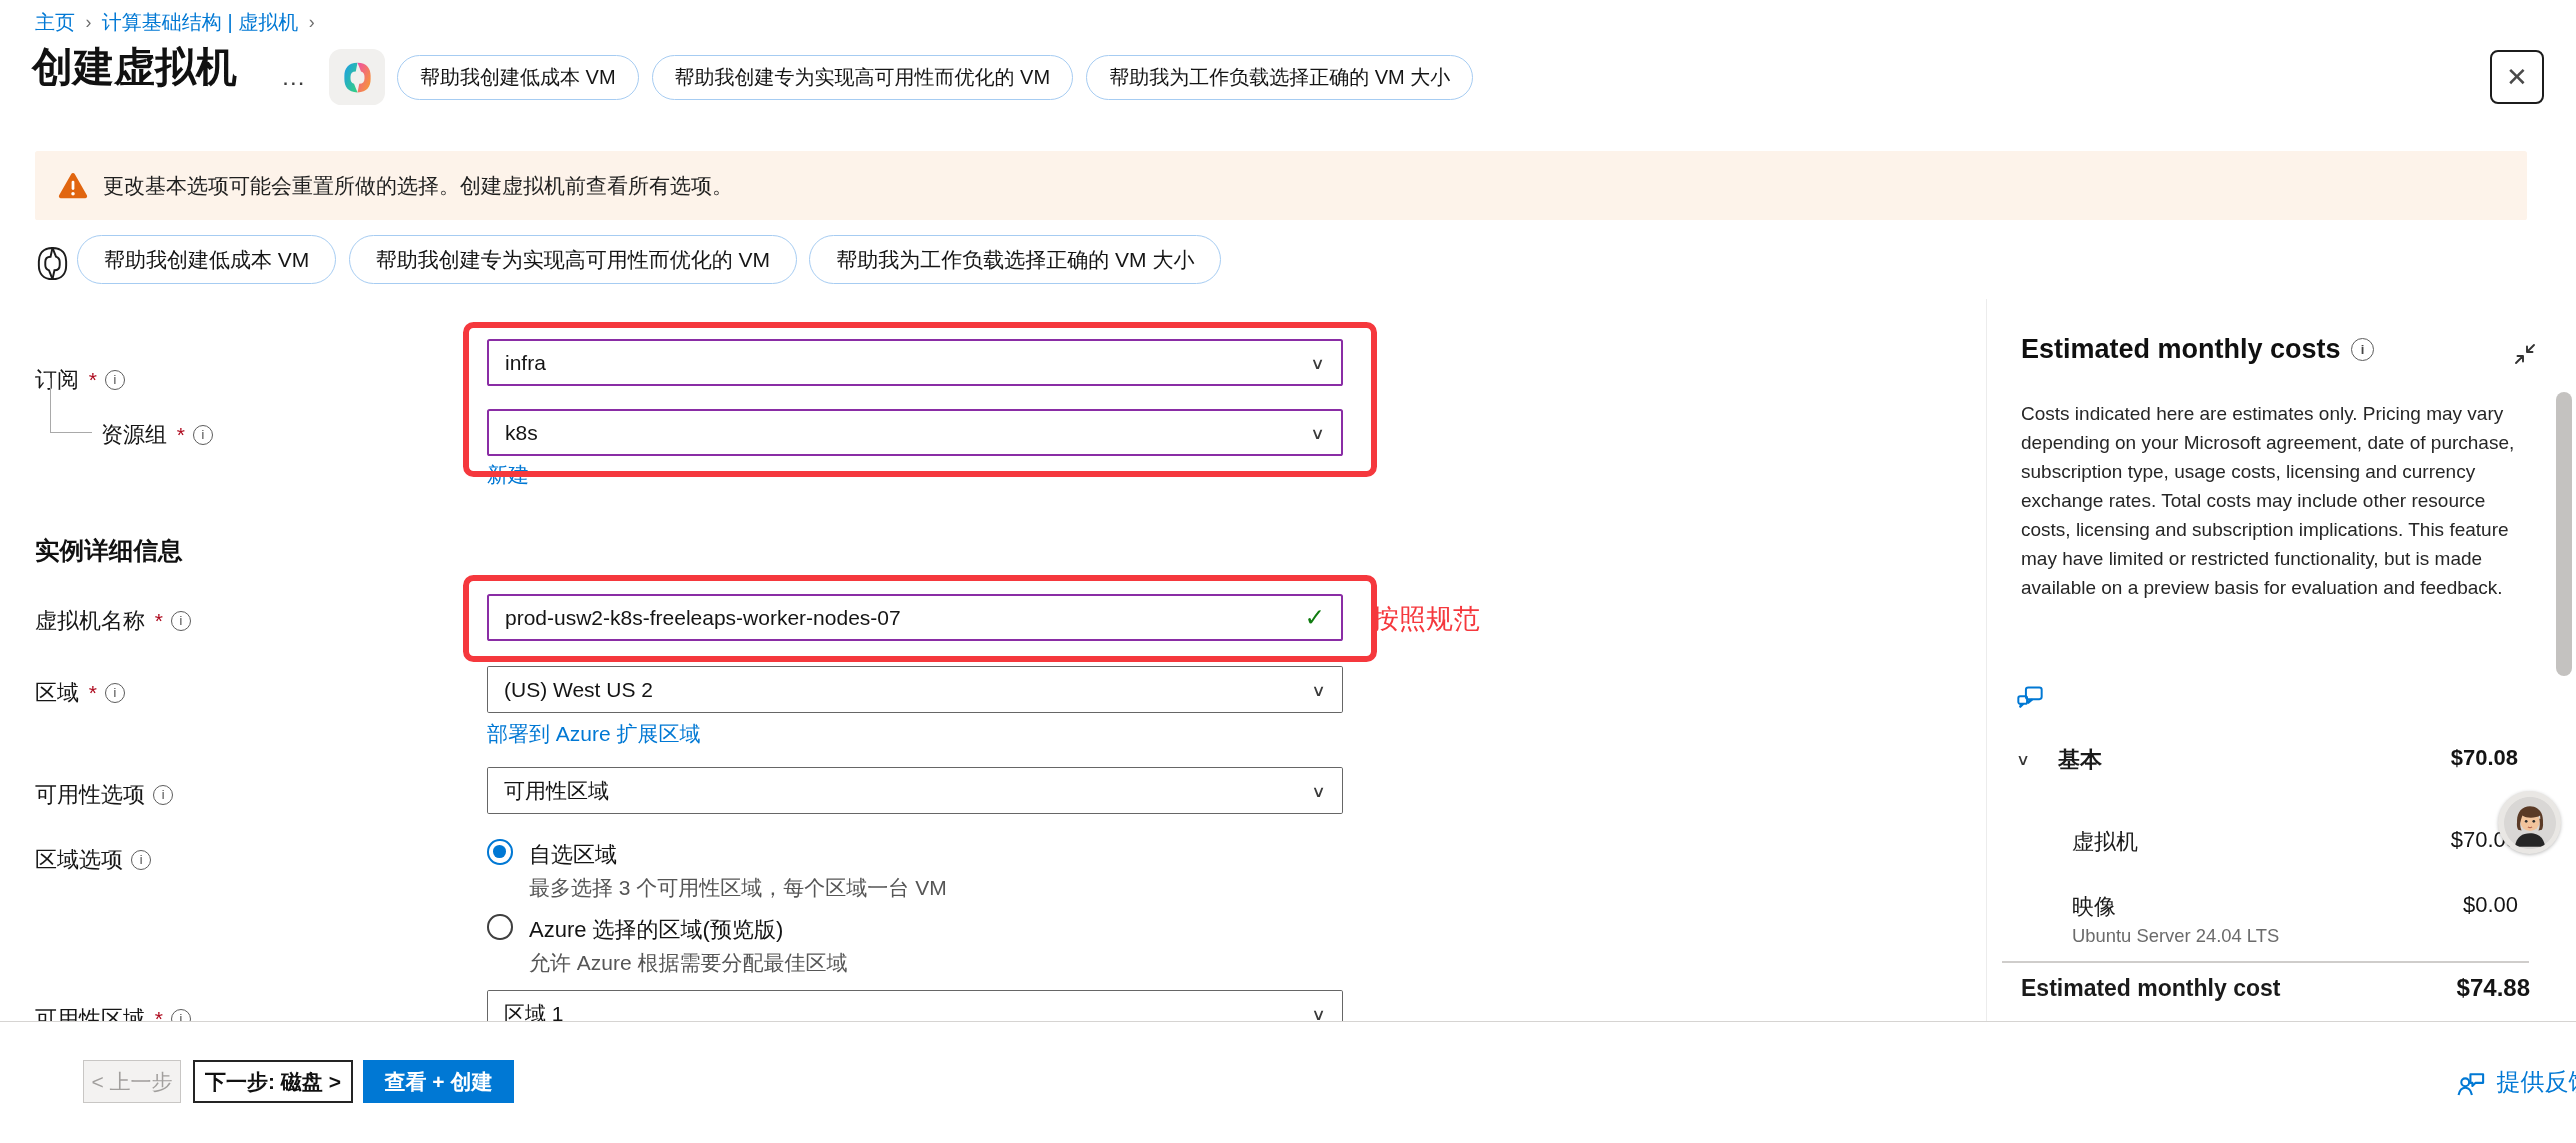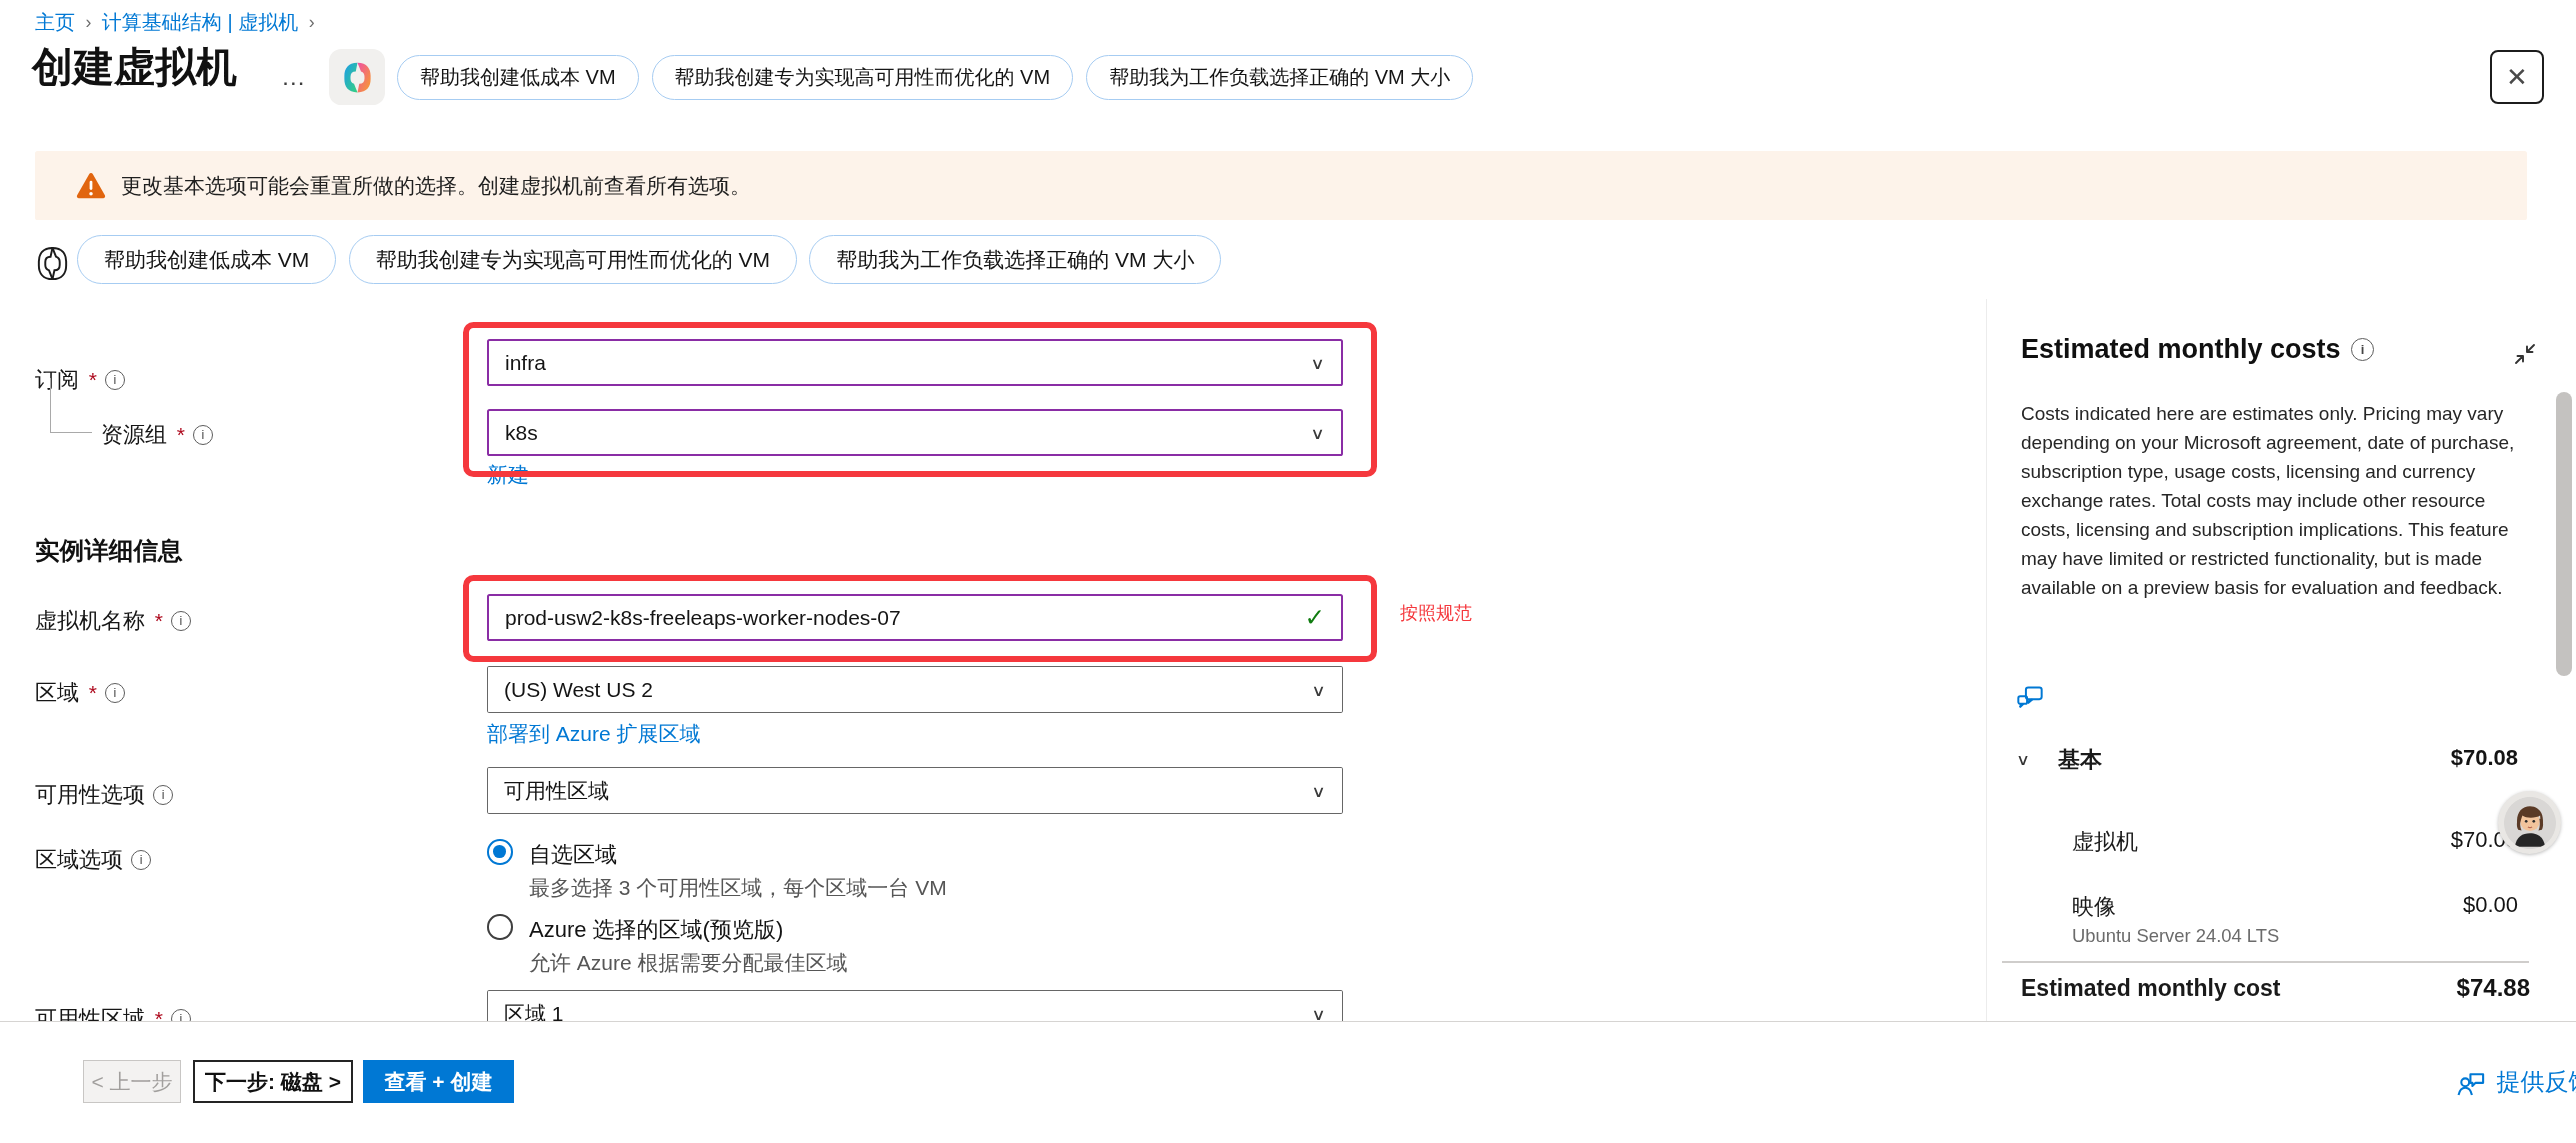--- a/index.html
+++ b/index.html
@@ -20,37 +20,37 @@
   .more-btn{left:281px;top:63px;font-size:24.6px;letter-spacing:1.8px;color:#3c3c3c;background:none;border:none;cursor:pointer;}
   .copilot-btn{left:329px;top:49px;width:56px;height:56px;border:none;border-radius:12.3px;background:#f1f0ee;display:flex;align-items:center;justify-content:center;cursor:pointer;}
   .pillrow{display:flex;align-items:center;}
   .pill{background:#fff;border:1.8px solid #a6ccf2;border-radius:24.6px;color:#151515;cursor:pointer;white-space:nowrap;font-family:inherit;}
   .pills-top{left:397px;top:55px;gap:13px;}
   .pills-top .pill{height:45px;font-size:20px;padding:0 22px;}
   .pills-mid{left:77px;top:235px;gap:12.3px;}
   .pills-mid .pill{height:49px;font-size:21px;padding:0 26px;border-radius:25.5px;}
   .close-btn{left:2490px;top:50px;width:54px;height:54px;background:#fff;border:2.6px solid #1c1c1c;border-radius:8px;display:flex;align-items:center;justify-content:center;font-size:26px;color:#4a4a4a;cursor:pointer;}
   
-  .banner{left:35px;top:151px;width:2492px;height:69px;background:var(--warning-bg);border-radius:2.6px;display:flex;align-items:center;padding-left:41px;gap:15px;}
+  .banner{left:35px;top:151px;width:2492px;height:69px;background:var(--warning-bg);border-radius:2.6px;display:flex;align-items:center;padding-left:23px;gap:15px;}
   .banner-text{font-size:21px;color:#1f1f1f;}
   .copilot-outline{left:33px;top:244px;}
   
   .flabel{display:flex;align-items:center;gap:8px;font-size:22px;color:#161616;}
   .req{color:#ae0a1e;font-size:21px;margin-left:1.8px;}
   .info-i{width:20px;height:20px;border:1.3px solid #5c5c5c;border-radius:50%;font-size:12.3px;display:inline-flex;align-items:center;justify-content:center;color:#454545;flex:none;}
   .connector{left:50px;top:378px;width:42px;height:55px;border-left:1.8px solid #a9a9a9;border-bottom:1.8px solid #a9a9a9;}
   
   .field{left:487px;width:856px;height:47px;background:#fff;border:1.3px solid #666;border-radius:1.8px;display:flex;align-items:center;padding:0 16px;font-size:21px;color:#141414;cursor:pointer;}
   .field.purple{border:2.2px solid var(--purple);border-radius:2.6px;}
   .chev{margin-left:auto;font-size:20px;color:#3a3a3a;transform:scaleY(.8);}
   .check{margin-left:auto;font-size:24.6px;color:var(--success-green);}
   .link{color:var(--accent);font-size:21px;cursor:pointer;}
   .section-h{left:35px;top:534px;font-size:24.6px;font-weight:700;color:#111;}
   .anno-box{border:6.1px solid var(--annotation-red);border-radius:10.5px;pointer-events:none;z-index:5;}
-  .anno-text{left:1400px;top:601px;font-size:18px;color:var(--annotation-red);font-weight:500;}
+  .anno-text{left:1372px;top:601px;font-size:27px;color:var(--annotation-red);font-weight:500;}
   
   .radio{width:25.5px;height:25.5px;border-radius:50%;flex:none;cursor:pointer;}
   .radio.sel{border:2.2px solid var(--accent);position:relative;}
   .radio.sel::after{content:"";position:absolute;inset:4.4px;background:var(--accent);border-radius:50%;}
   .radio.unsel{border:2.2px solid #3f3f3f;}
   .radio-label{font-size:22px;color:#141414;}
   .radio-sub{font-size:21px;color:#565656;}
   
   .panel-divider{left:1986px;top:299px;width:0.9px;height:723px;background:#ececec;}
   .cp-title{left:2021px;top:334px;font-size:27px;font-weight:700;color:#101010;display:flex;align-items:center;gap:10.5px;}

